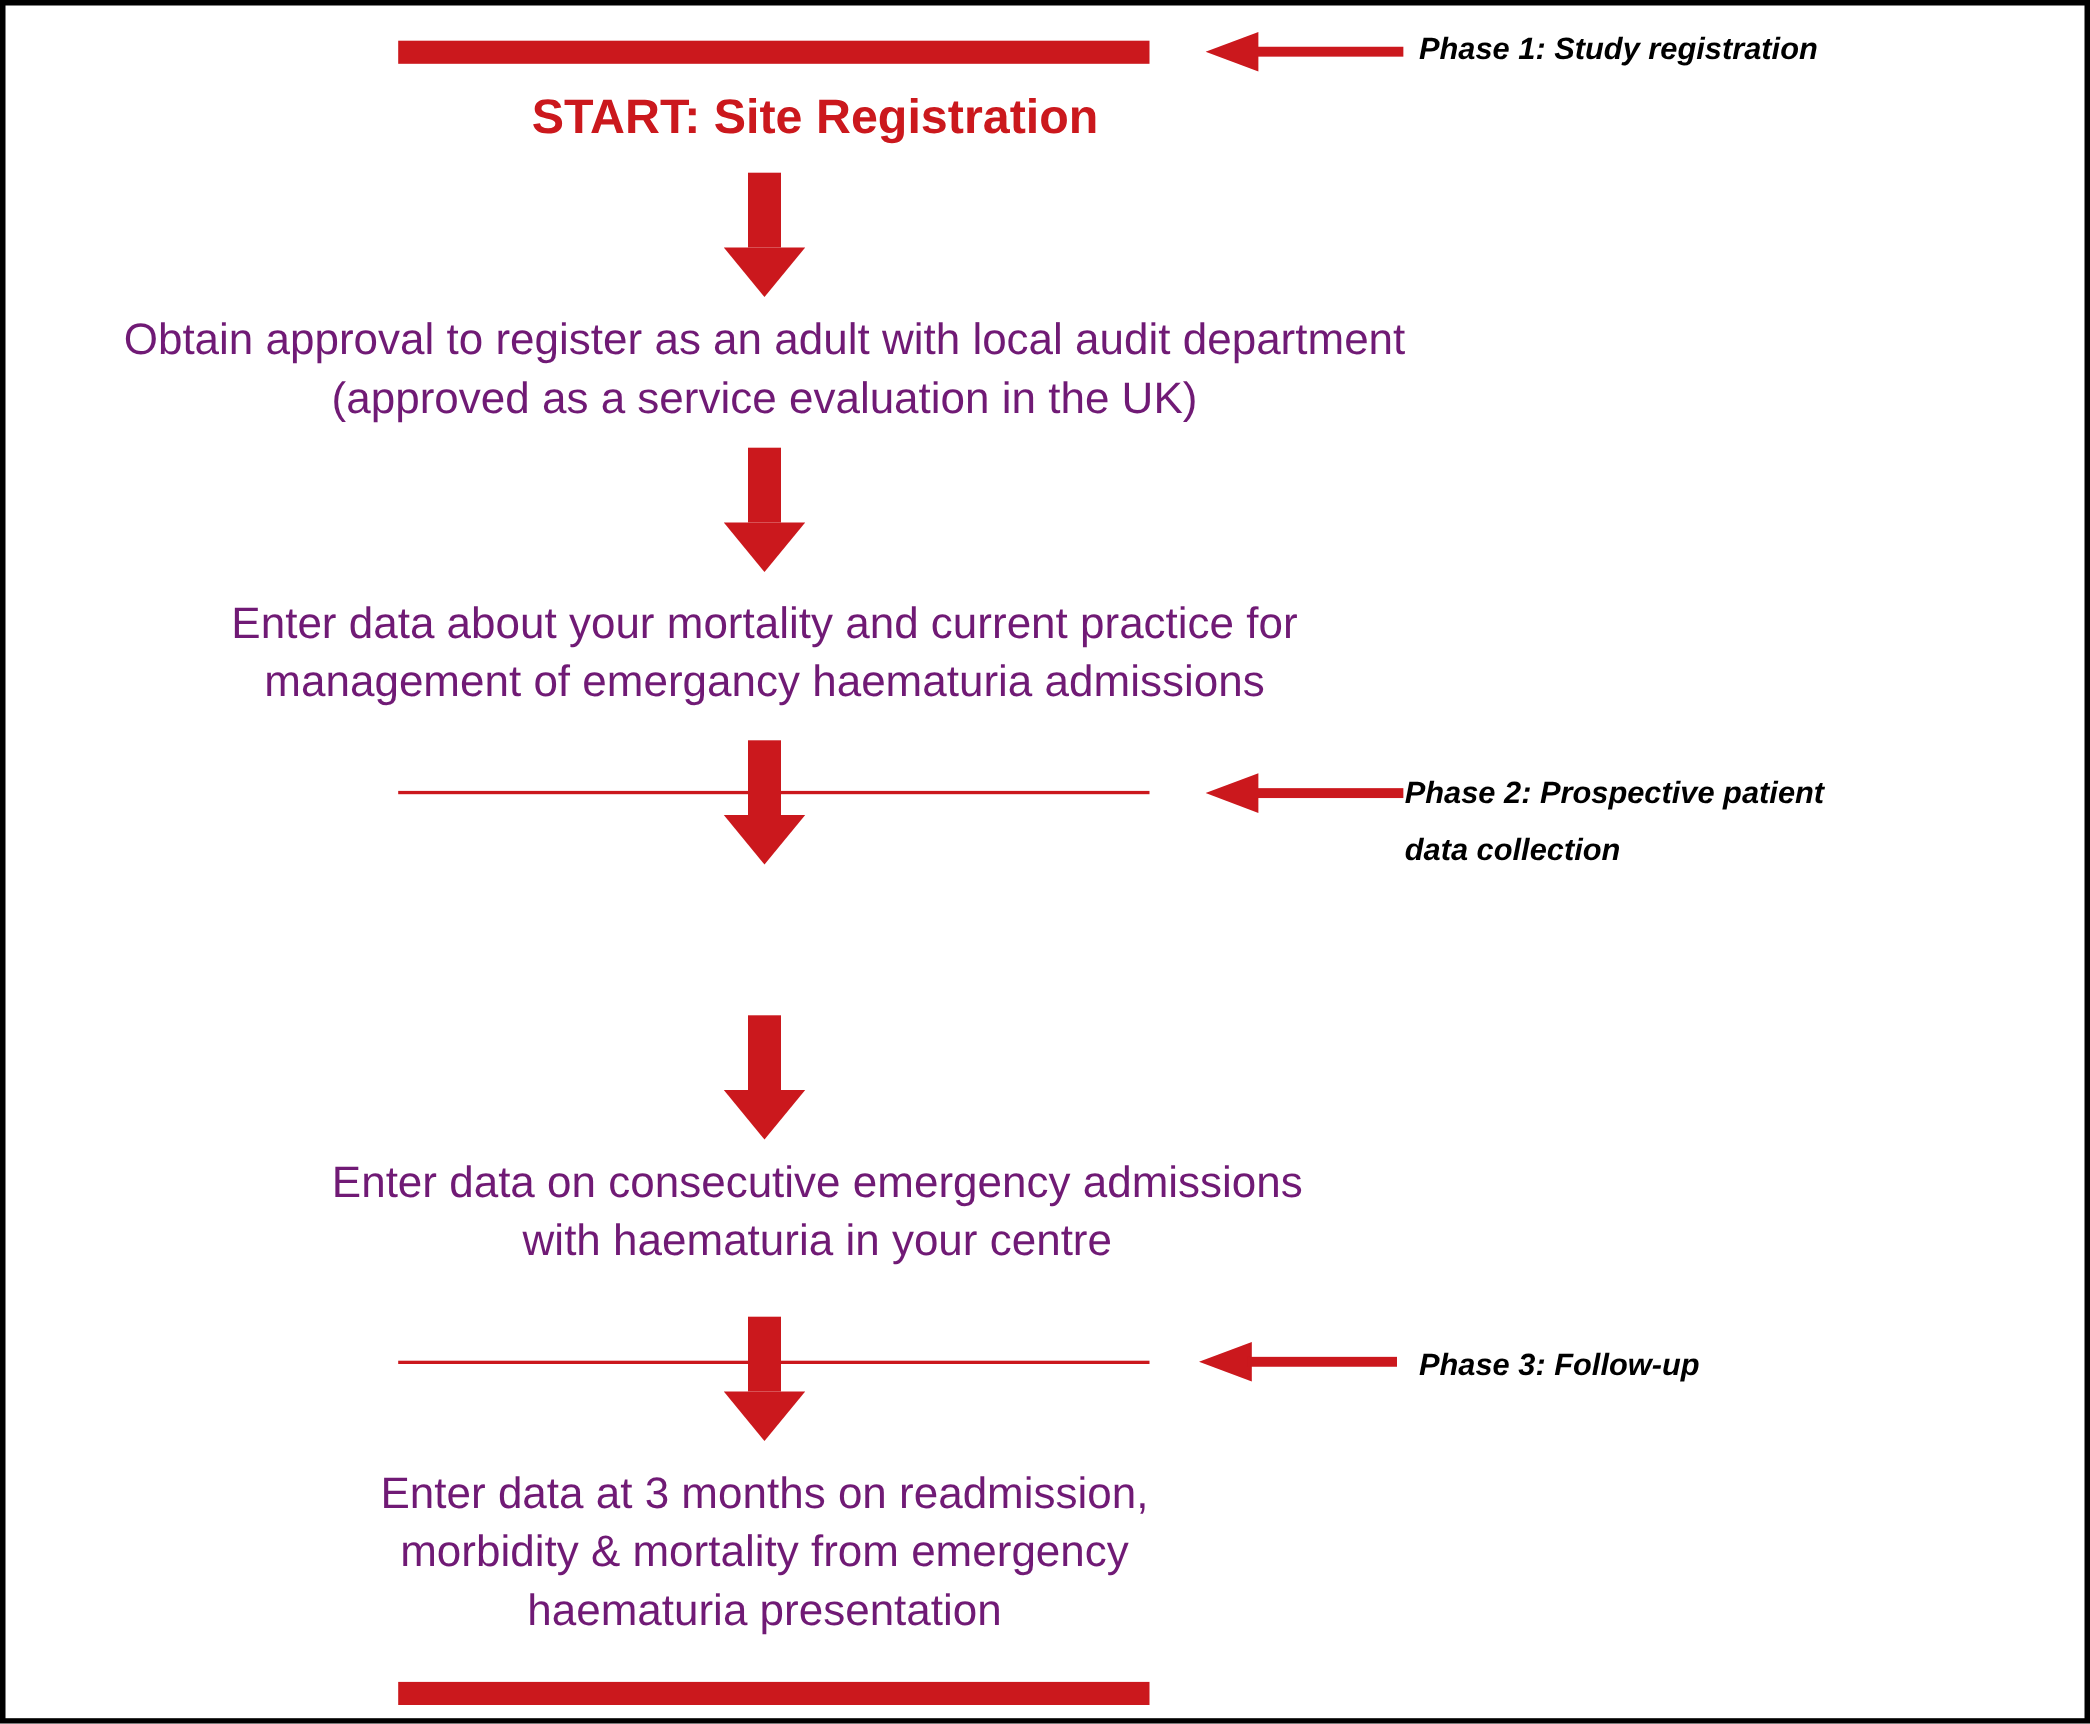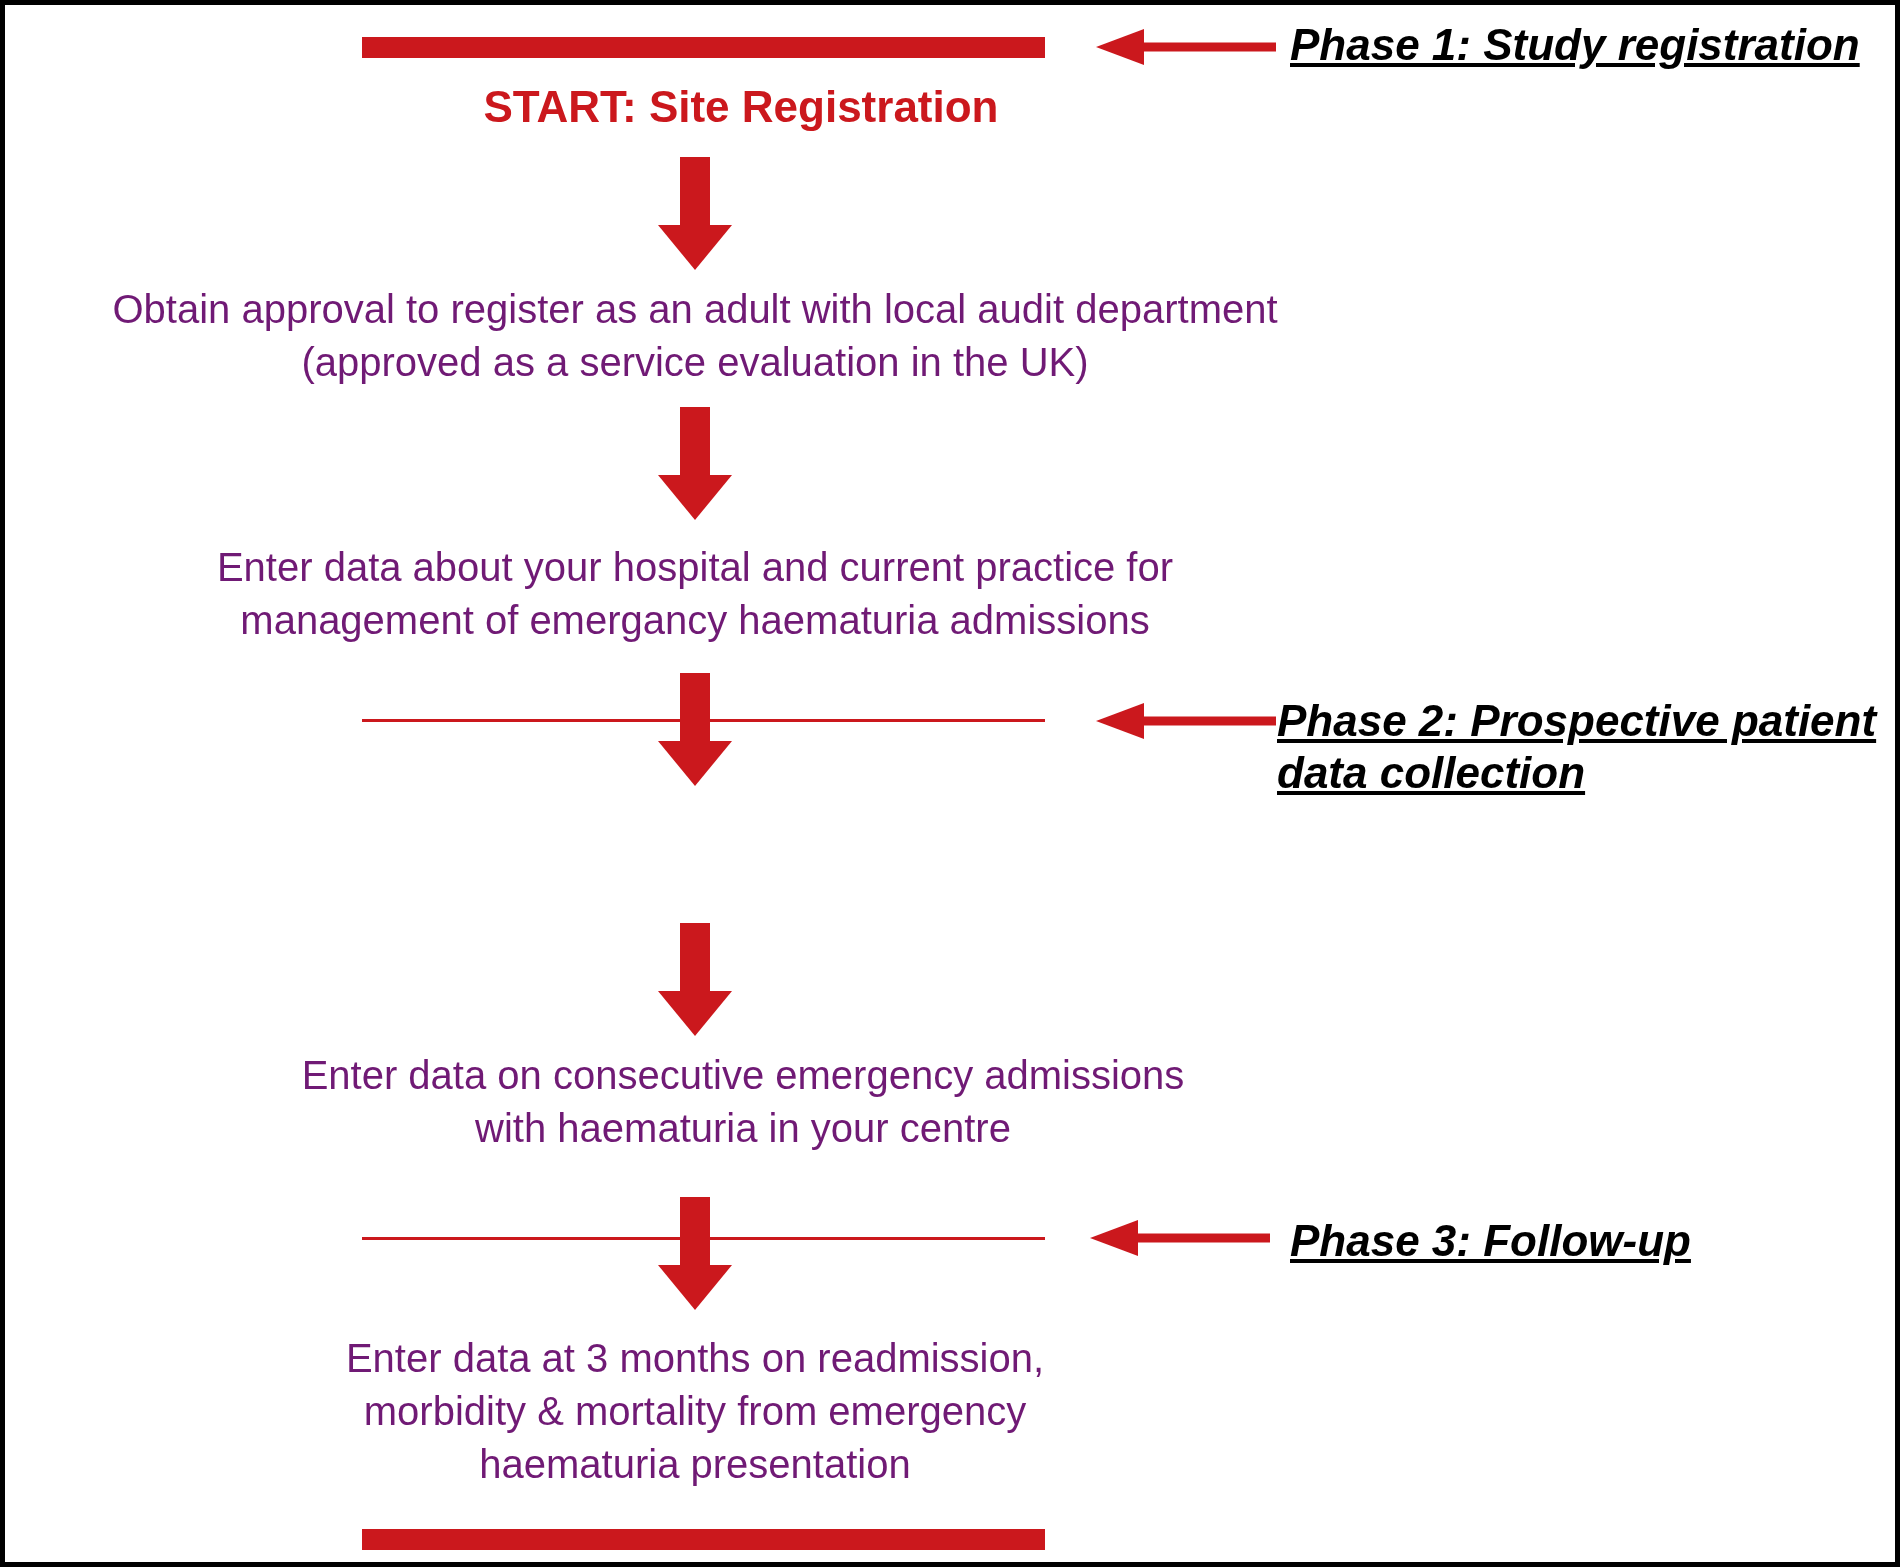--- a/index.html
+++ b/index.html
@@ -76,26 +76,25 @@
     transform: translateX(-50%);
     color: #701a75;
     font-size: 40px;
     line-height: 53px;
     text-align: center;
     white-space: pre;
   }
   .phase-label {
     position: absolute;
     color: #000000;
-    font-size: 44px;
+    font-size: 28px;
     font-weight: bold;
     font-style: italic;
     line-height: 52px;
     white-space: pre-line;
-    text-decoration: underline;
   }
   .phase-label.centered { text-align: left; width: 620px; }
 </style>
 </head>
 <body>
 
 <div class="figure">
 
   <div class="rule thick" style="top: 32px;"></div>
   <div class="left-arrow" style="left: 1091px; top: 22px;">
@@ -114,21 +113,21 @@
   </div>
 
   <div class="step-text" style="top: 278px;">Obtain approval to register as an adult with local audit department
 (approved as a service evaluation in the UK)</div>
 
   <div class="down-arrow" style="top: 402px;">
     <div class="shaft"></div>
       <div class="head"></div>
   </div>
 
-  <div class="step-text" style="top: 536px;">Enter data about your hospital and current practice for
+  <div class="step-text" style="top: 536px;">Enter data about your mortality and current practice for
 management of emergancy haematuria admissions</div>
 
   <div class="rule thin" style="top: 714px;"></div>
   <div class="down-arrow" style="top: 668px;">
     <div class="shaft"></div>
       <div class="head"></div>
   </div>
   <div class="left-arrow" style="left: 1091px; top: 696px;">
     <svg viewBox="0 0 180 40" aria-hidden="true">
       <polygon points="0,20 48,2 48,38"></polygon>

